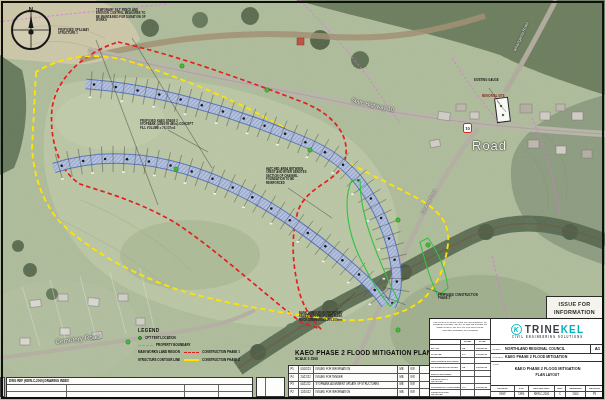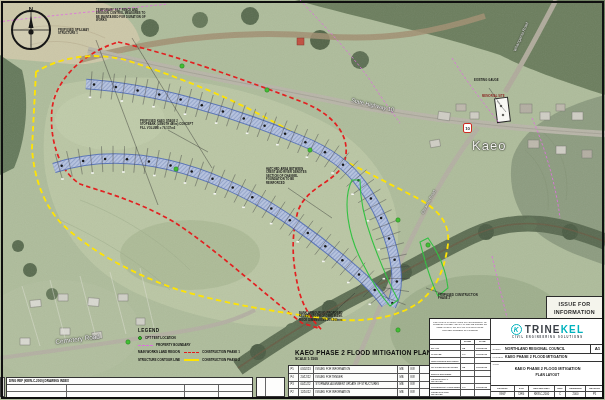--- a/index.html
+++ b/index.html
@@ -378,21 +378,21 @@
       <line x1="31" y1="12" x2="31" y2="48" stroke="#111" stroke-width="0.8"></line>
       <line x1="13" y1="30" x2="49" y2="30" stroke="#111" stroke-width="0.8"></line>
       <polygon points="31,16 28.5,28 33.5,28" fill="#111"></polygon>
       <circle cx="31" cy="32" r="2.6" fill="#111"></circle>
       <text x="31" y="11" text-anchor="middle" font-size="6" font-weight="bold" fill="#111">N</text>
     </g>
 
     <rect x="0" y="0" width="605" height="400" filter="url(#grain)" opacity="0.08"></rect>
   </svg>
 
-  <div class="ovl maplabel town" style="left:472px;top:138px;">Kaeo</div>
+  <div class="ovl maplabel town" style="left:472px;top:138px;">Road</div>
   <div class="ovl maplabel rdlab" style="left:352px;top:97px;transform:rotate(13deg);transform-origin:left top;">State Highway 10</div>
   <div class="ovl maplabel rdlab" style="left:55px;top:338px;transform:rotate(-7deg);transform-origin:left top;font-size:6.4px;">Cemetery Road</div>
   <div class="ovl maplabel rdsmall" style="left:420px;top:212px;transform:rotate(-62deg);transform-origin:left top;">Omaunu Road</div>
   <div class="ovl maplabel rdsmall" style="left:512px;top:50px;transform:rotate(-66deg);transform-origin:left top;">Whangaroa Road</div>
   <div class="ovl shield" style="left:463px;top:123px;">10</div>
 
   <div class="ovl note" style="left:96px;top:9px;width:50px;">TEMPORARY SILT FENCE AND EROSION CONTROL MEASURES TO BE MAINTAINED FOR DURATION OF WORKS</div>
   <div class="ovl note" style="left:58px;top:29px;width:32px;">PROPOSED SPILLWAY STRUCTURE 1</div>
   <div class="ovl note" style="left:140px;top:120px;width:54px;">PROPOSED KAEO STAGE 2 STOPBANK (LENGTH 480m) CONCEPT FILL VOLUME = 76,137m3</div>
   <div class="ovl note" style="left:266px;top:168px;width:47px;">HATCHED AREA BETWEEN CREST AND RIVER DENOTES SECTION OF CHANNEL FOUNDATION TO BE REINFORCED</div>

